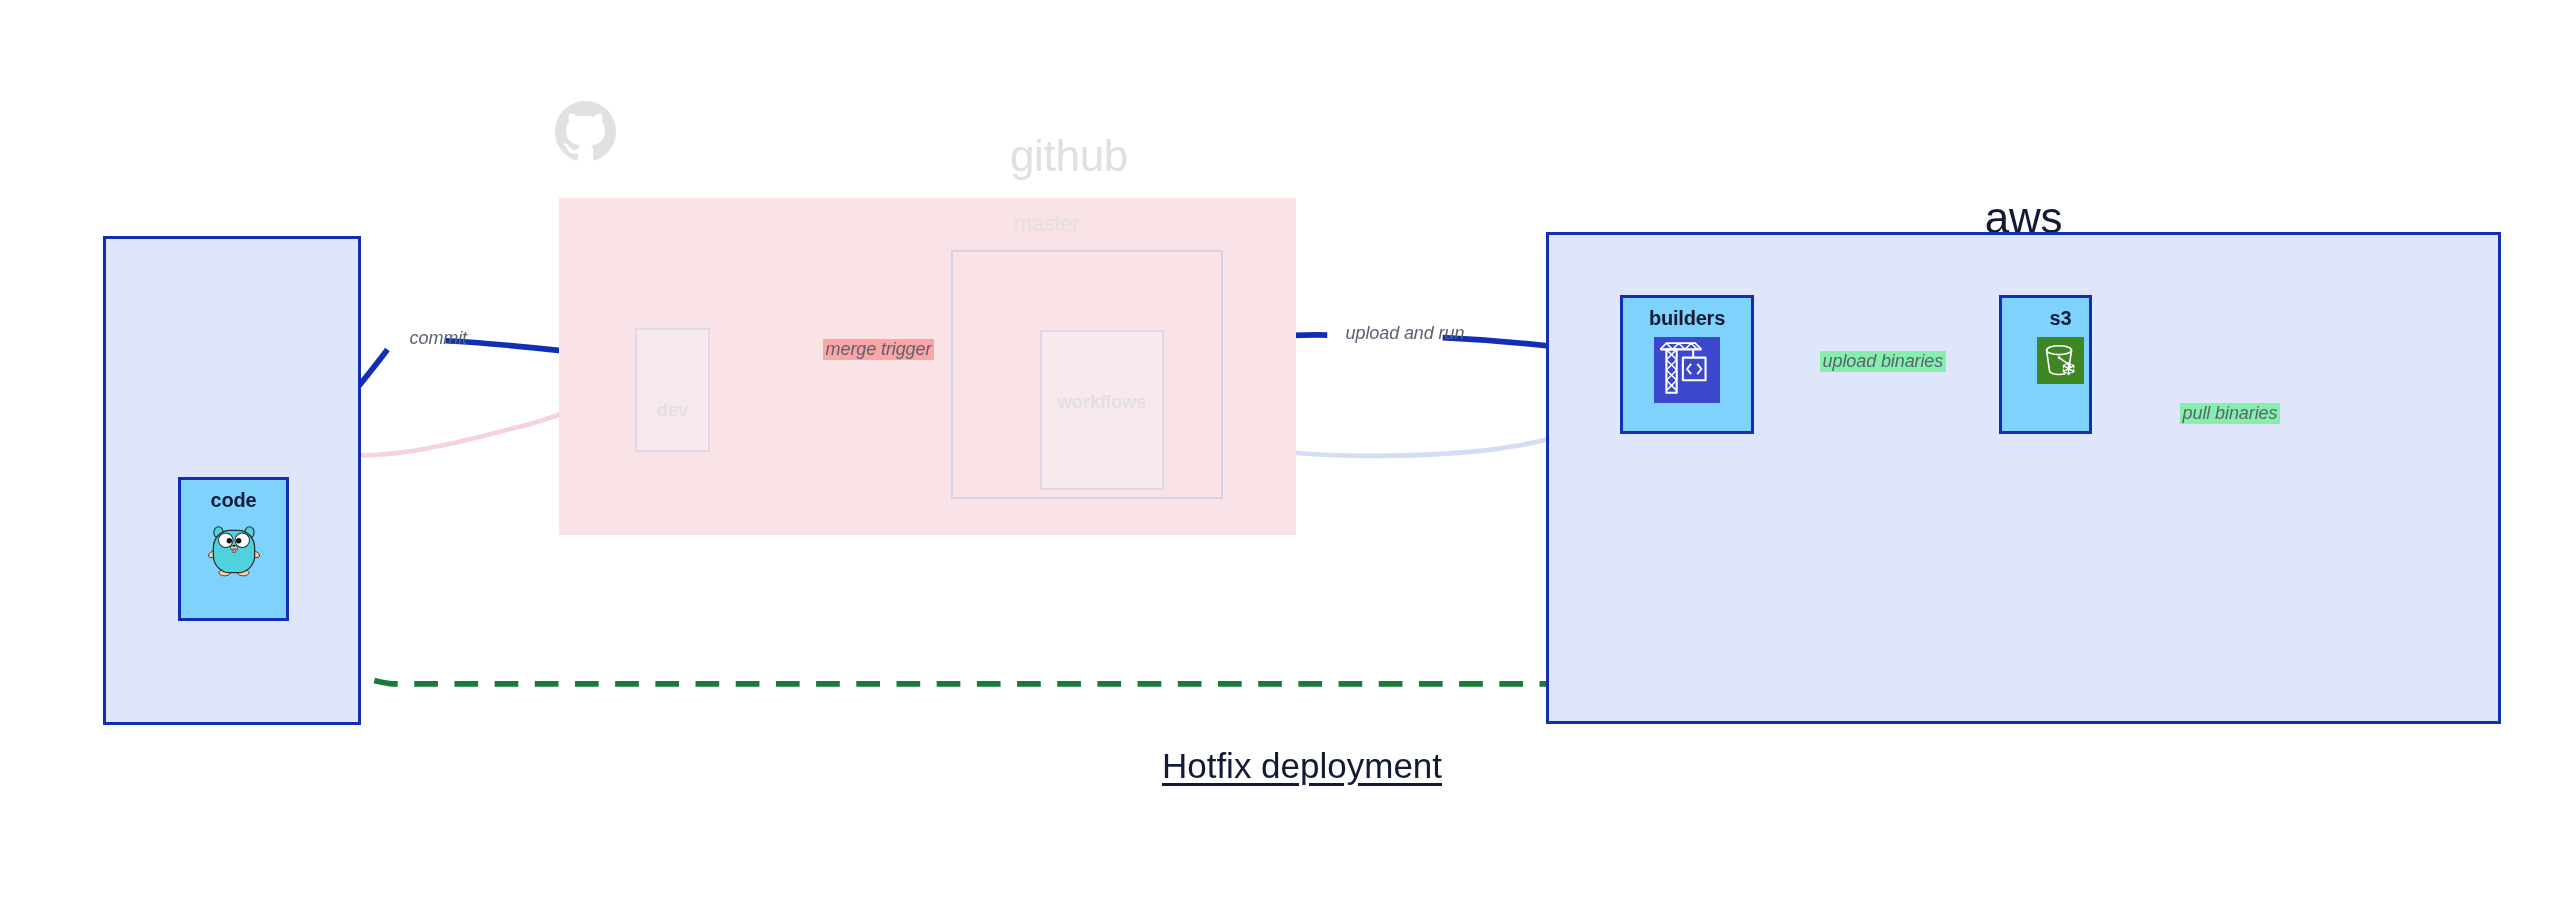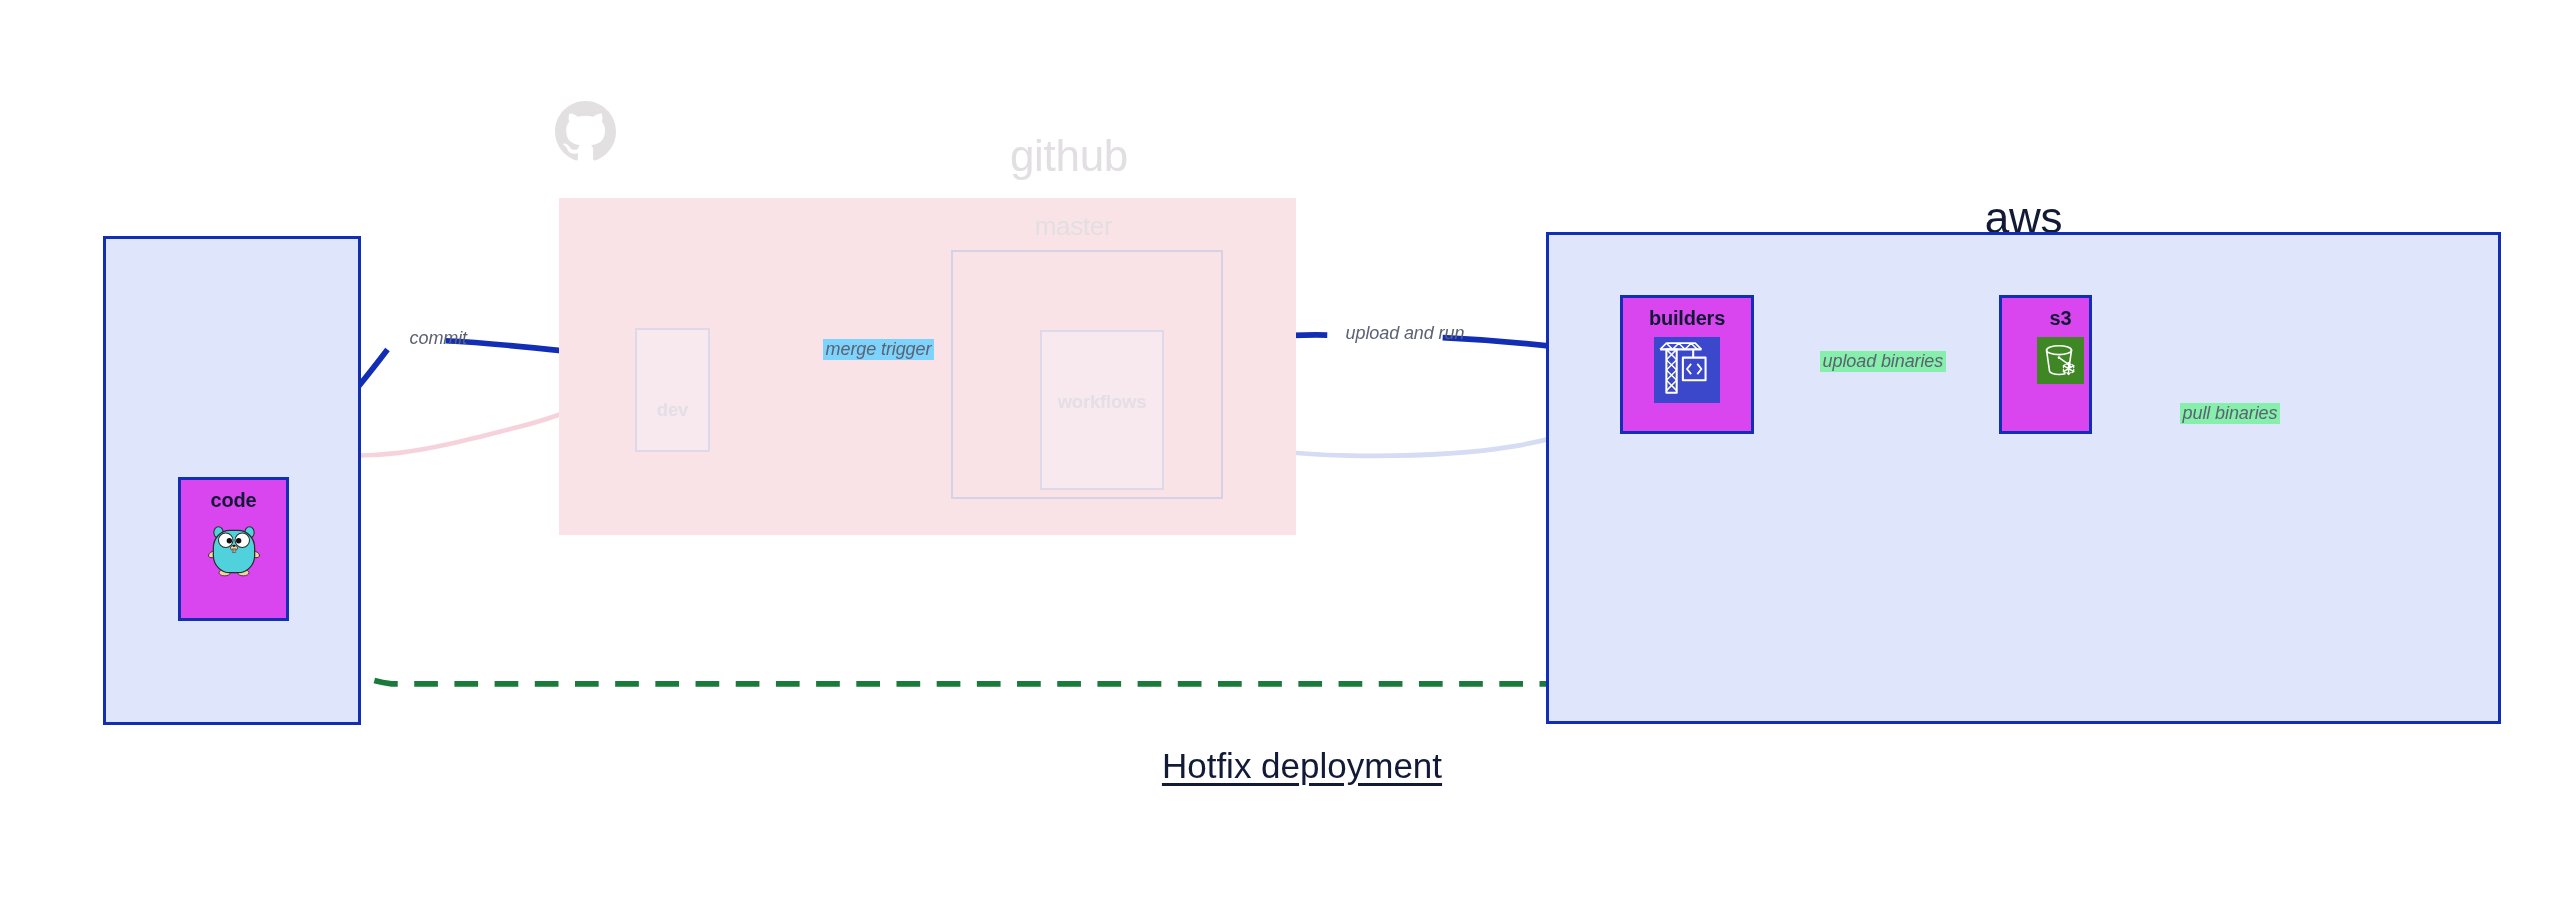--- a/index.html
+++ b/index.html
@@ -57,21 +57,21 @@
     letter-spacing: -0.3px;
   }
   .group-title.faded {
     color: #e2dfe2;
   }
 
   
   .node-box {
     position: absolute;
     box-sizing: border-box;
-    background: #d946ef;
+    background: #7dd3fc;
     border: 3.6px solid #122eb5;
     display: flex;
     flex-direction: column;
     align-items: center;
   }
   .node-box .node-label {
     font-family: "Liberation Sans", sans-serif;
     font-weight: 700;
     font-size: 20px;
     color: #121a36;
@@ -99,21 +99,21 @@
     position: absolute;
     font-family: "Liberation Sans", sans-serif;
     font-style: italic;
     font-size: 18px;
     color: #5b6272;
     white-space: nowrap;
     background: #ffffff;
     padding: 0 2.6px;
     letter-spacing: -0.1px;
   }
-  .edge-label.on-pink { background: #7dd3fc; }
+  .edge-label.on-pink { background: #fca5a5; }
   .edge-label.on-blue { background: #86efac; }
   .edge-label.plain   { background: transparent; margin-left: 15px; }
 
   
   #diagram-title {
     position: absolute;
     left: 0;
     width: 2604px;
     top: 746px;
     text-align: center;
@@ -225,21 +225,21 @@
                -.08-.2-.36-1.02.08-2.12 0 0 .67-.21 2.2.82.64-.18 1.32-.27 2-.27
                .68 0 1.36.09 2 .27 1.53-1.04 2.2-.82 2.2-.82.44 1.1.16 1.92.08 2.12
                .51.56.82 1.27.82 2.15 0 3.07-1.87 3.75-3.65 3.95.29.25.54.73.54 1.48
                0 1.07-.01 1.93-.01 2.2 0 .21.15.46.55.38A8.01 8.01 0 0 0 16 8c0-4.42-3.58-8-8-8z"></path>
     </svg>
   </div>
 
   <div class="group-title faded" style="left:922px; top:131px; width:206px; text-align:right;">github</div>
   <div class="group-box github" style="left:559px; top:198px; width:737px; height:337px;"></div>
 
-  <div class="group-title faded" style="left:996px; top:211px; width:155px; font-size:26px;">master</div>
+  <div class="group-title faded" style="left:969px; top:211px; width:155px; font-size:22px;">master</div>
   <div class="group-box master" style="left:951px; top:250px; width:272px; height:249px;"></div>
 
   <div class="node-box faded" style="left:635px; top:328px; width:75px; height:124px; justify-content:center;">
     <span class="node-label" style="margin-top:40px;">dev</span>
   </div>
 
   <div class="node-box faded" style="left:1040px; top:330px; width:124px; height:160px;">
     <span class="node-label" style="margin-top:59px;">workflows</span>
   </div>
 

